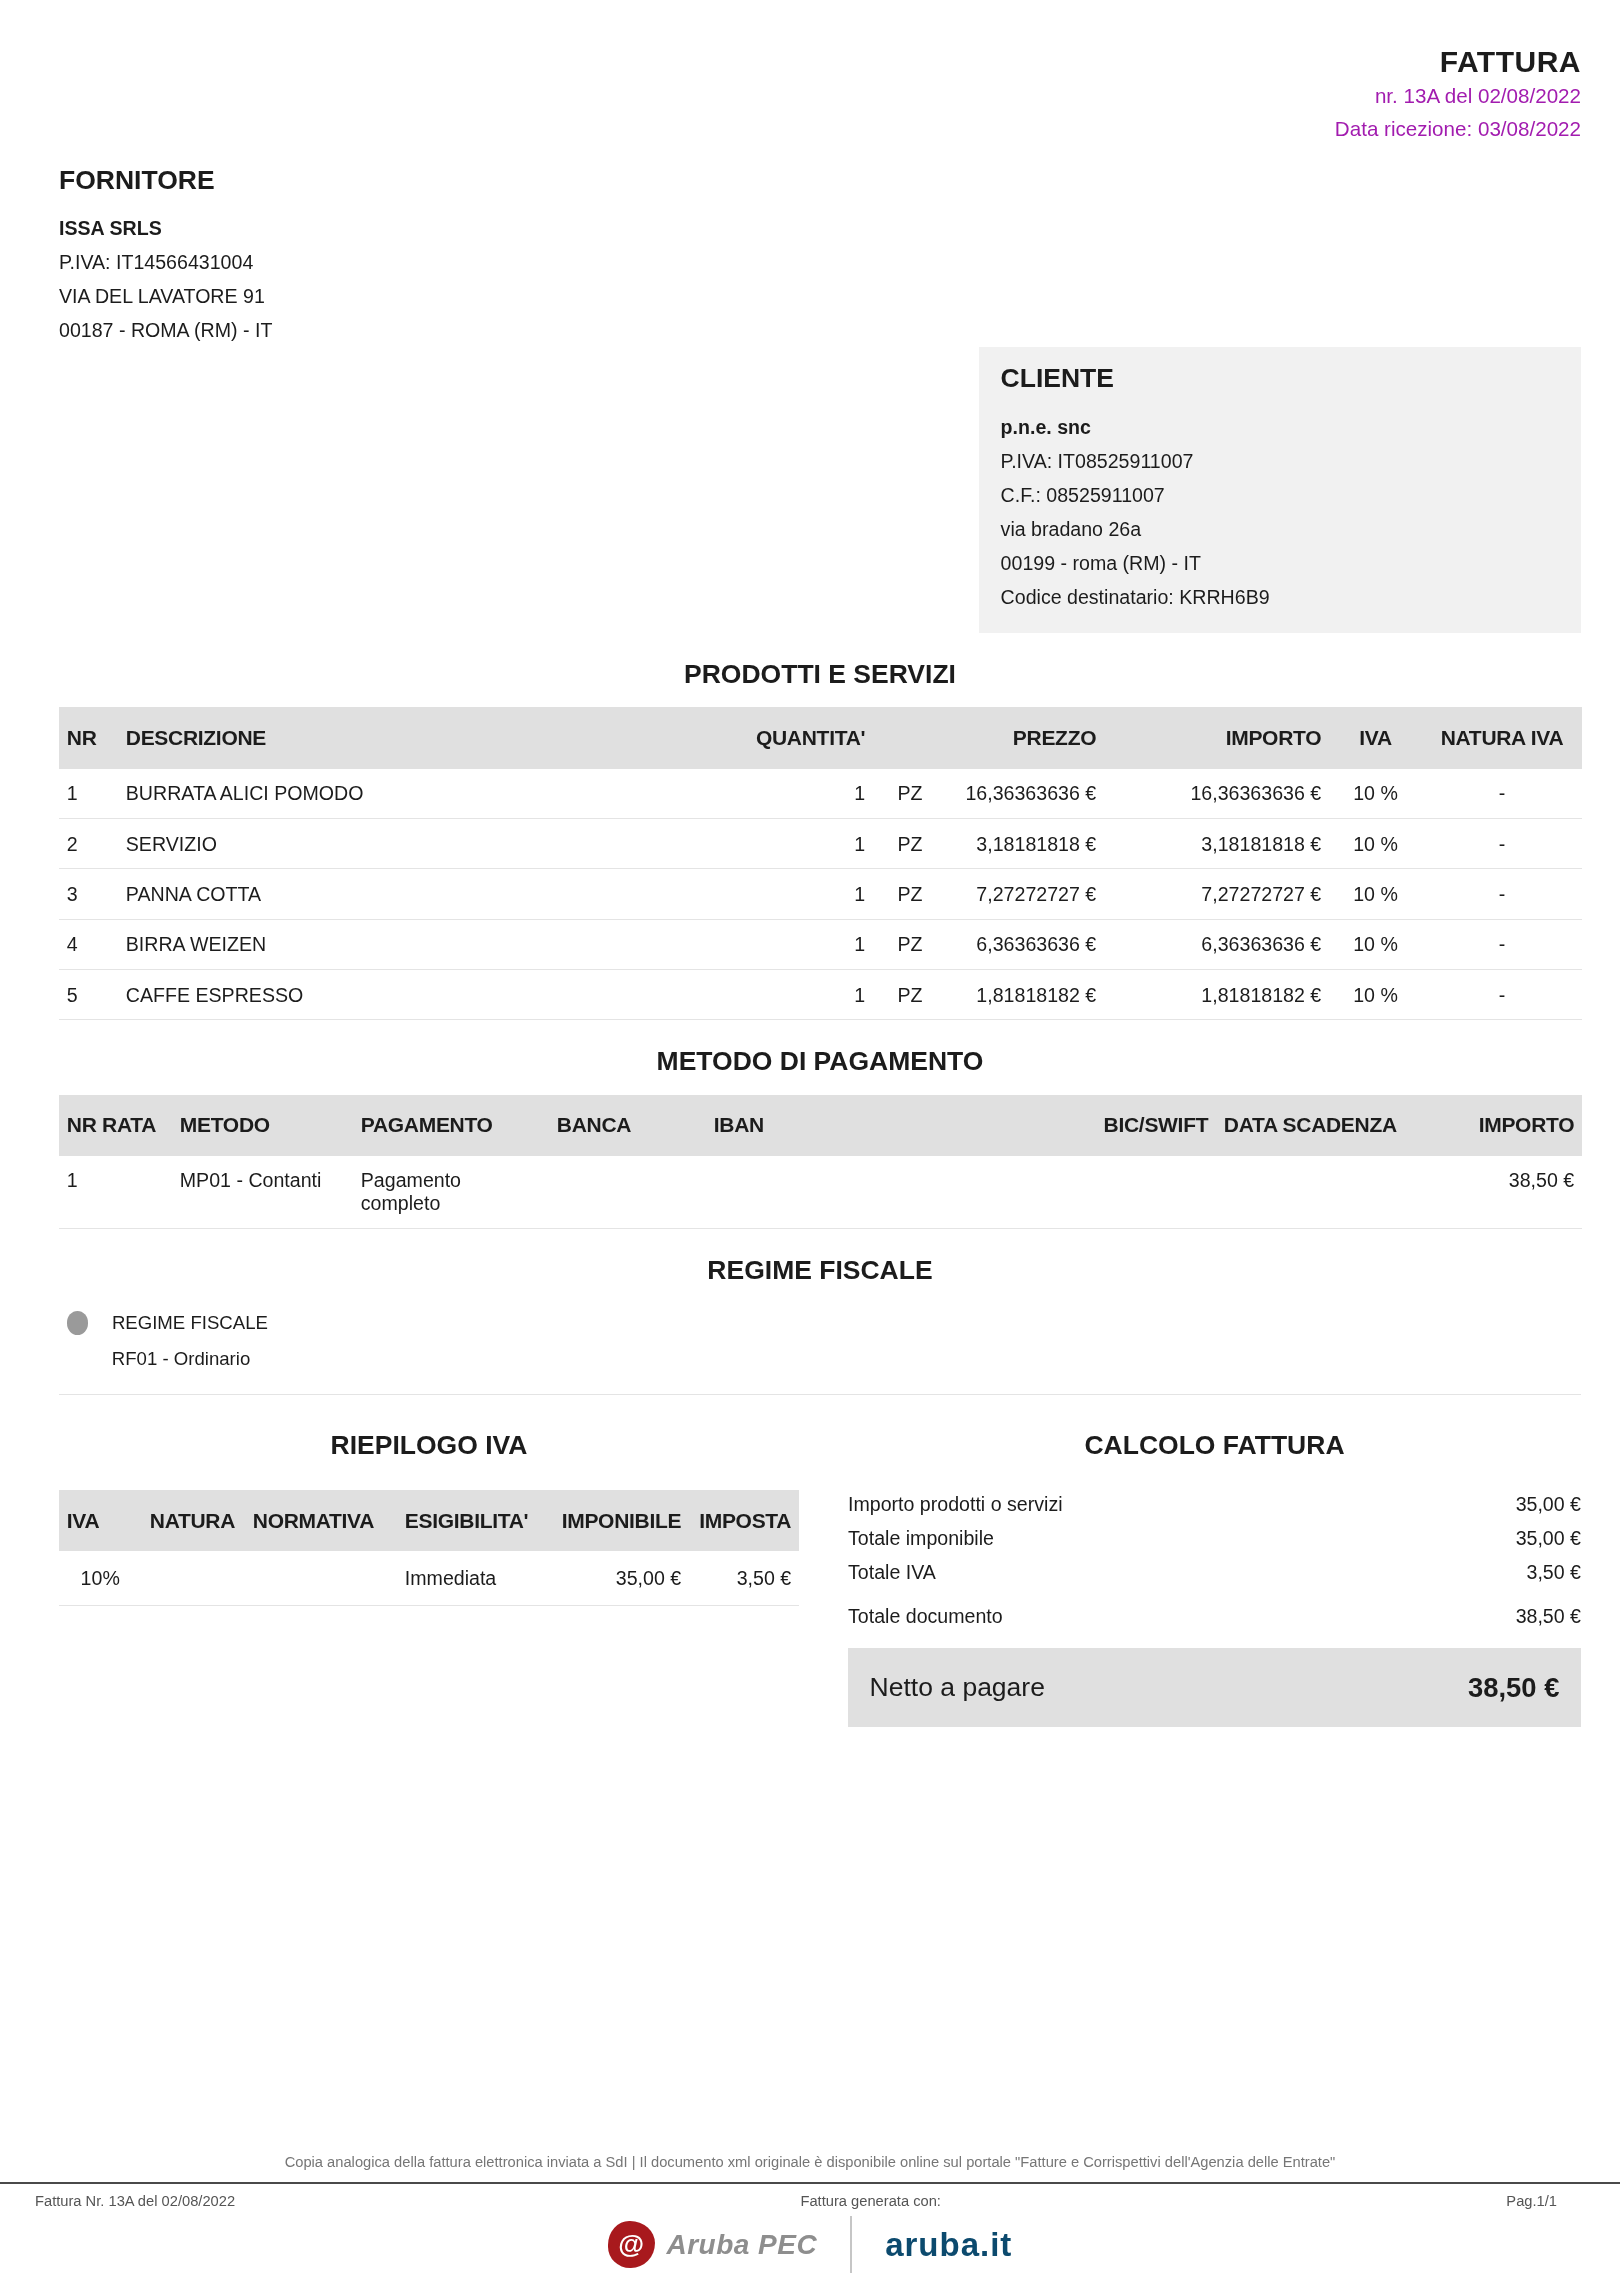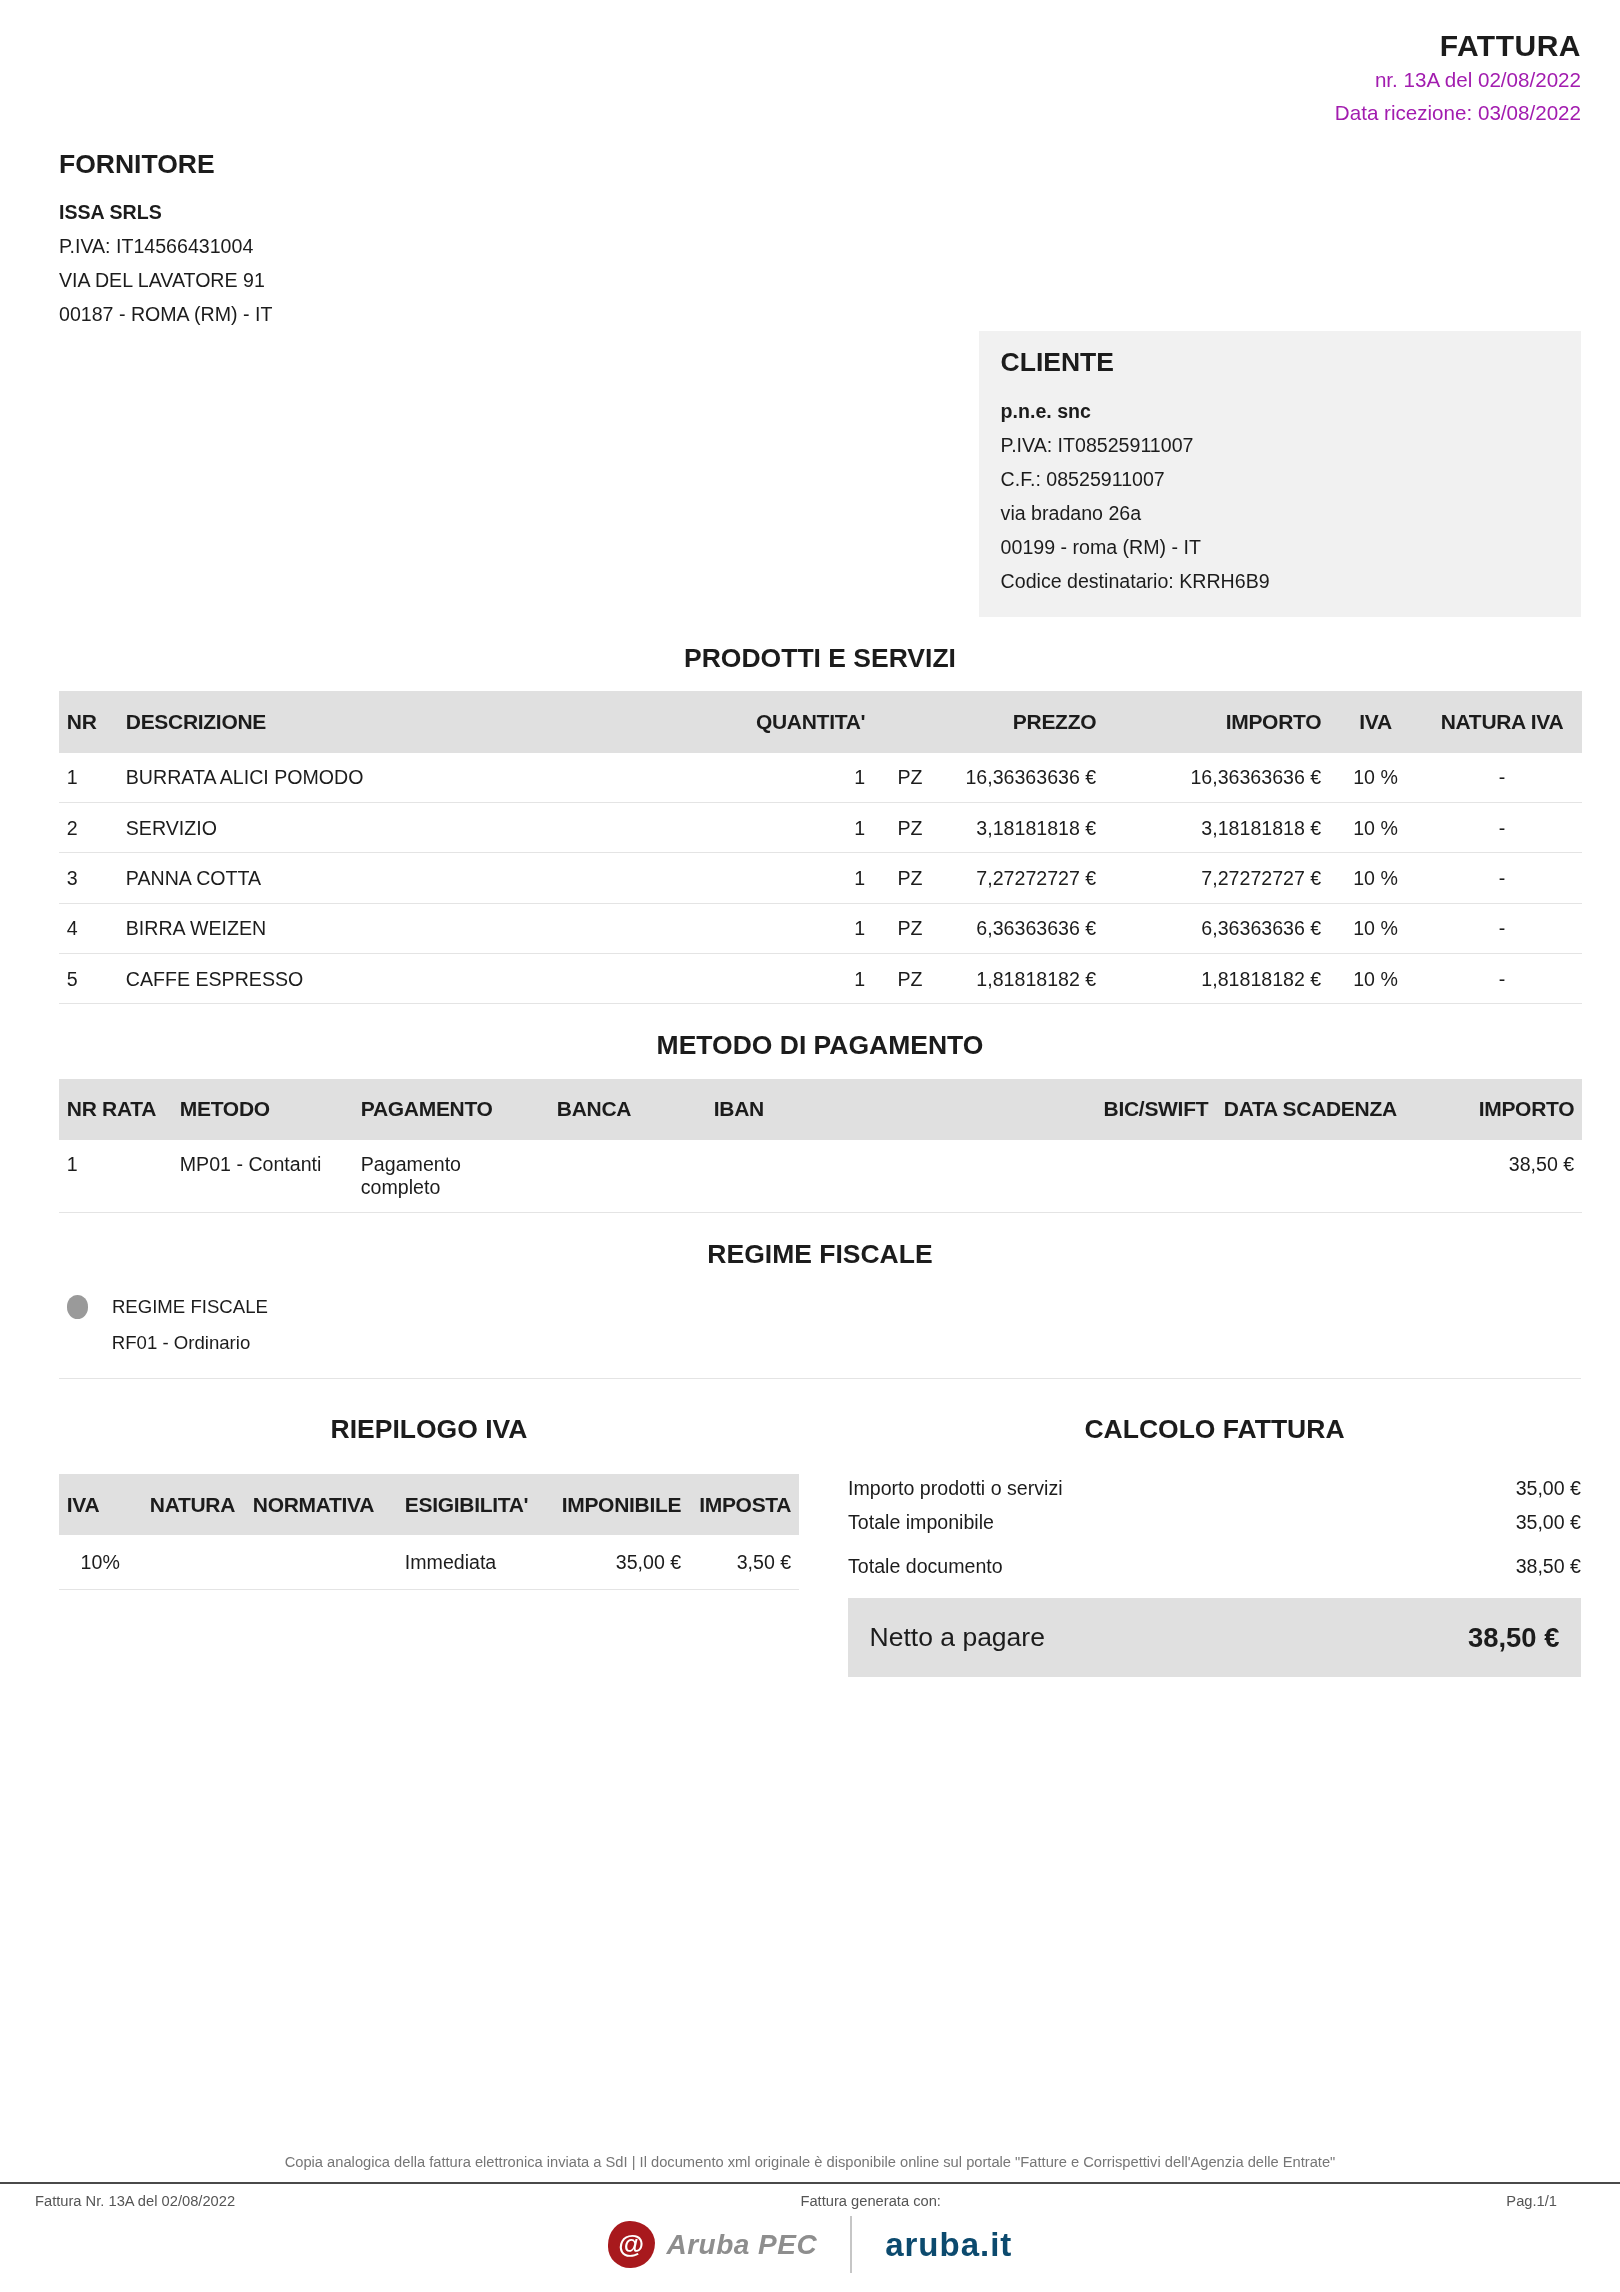--- a/index.html
+++ b/index.html
@@ -6,21 +6,21 @@
   html,body { background:#ffffff; }
   .page {
     width:1620px; height:2293px; background:#ffffff;
     font-family:"Liberation Sans", sans-serif; color:#1c1c1c;
     display:flex; flex-direction:column; overflow:hidden;
   }
   .content { padding:29px 39px 0 59px; }
 
   
   .doc-header { text-align:right; }
-  .doc-title { font-size:30px; font-weight:bold; letter-spacing:0.5px; }
+  .doc-title { font-size:30px; font-weight:bold; letter-spacing:0.5px;margin-top:16px; }
   .doc-sub { font-size:20.6px; line-height:33px; color:#a21caf; }
 
   
   .parties { display:flex; margin-top:11.8px;flex-direction:column; }
   .supplier { width:706px; padding-top:7.8px; }
   .party-title { font-size:26.5px; font-weight:bold; margin-bottom:15.7px; }
   .party-line { font-size:19.6px; line-height:34px; }
   .party-name { font-weight:bold; }
   .customer-box { margin-left:auto; width:602px; background:#f1f1f1; padding:15.7px 21.6px 19.6px; }
 
@@ -272,20 +272,24 @@
         <div class="section-title">CALCOLO FATTURA</div>
         <div class="calc-rows">
           <div class="calc-row">
             <span>Importo prodotti o servizi</span>
             <span class="calc-value">35,00 €</span>
           </div>
           <div class="calc-row">
             <span>Totale imponibile</span>
             <span class="calc-value">35,00 €</span>
           </div>
+          <div class="calc-row">
+            <span>Totale IVA</span>
+            <span class="calc-value">3,50 €</span>
+          </div>
           <div class="calc-row total">
             <span>Totale documento</span>
             <span class="calc-value">38,50 €</span>
           </div>
         </div>
         <div class="netto-box">
           <span class="netto-label">Netto a pagare</span>
           <span class="netto-value">38,50 €</span>
         </div>
       </div>

